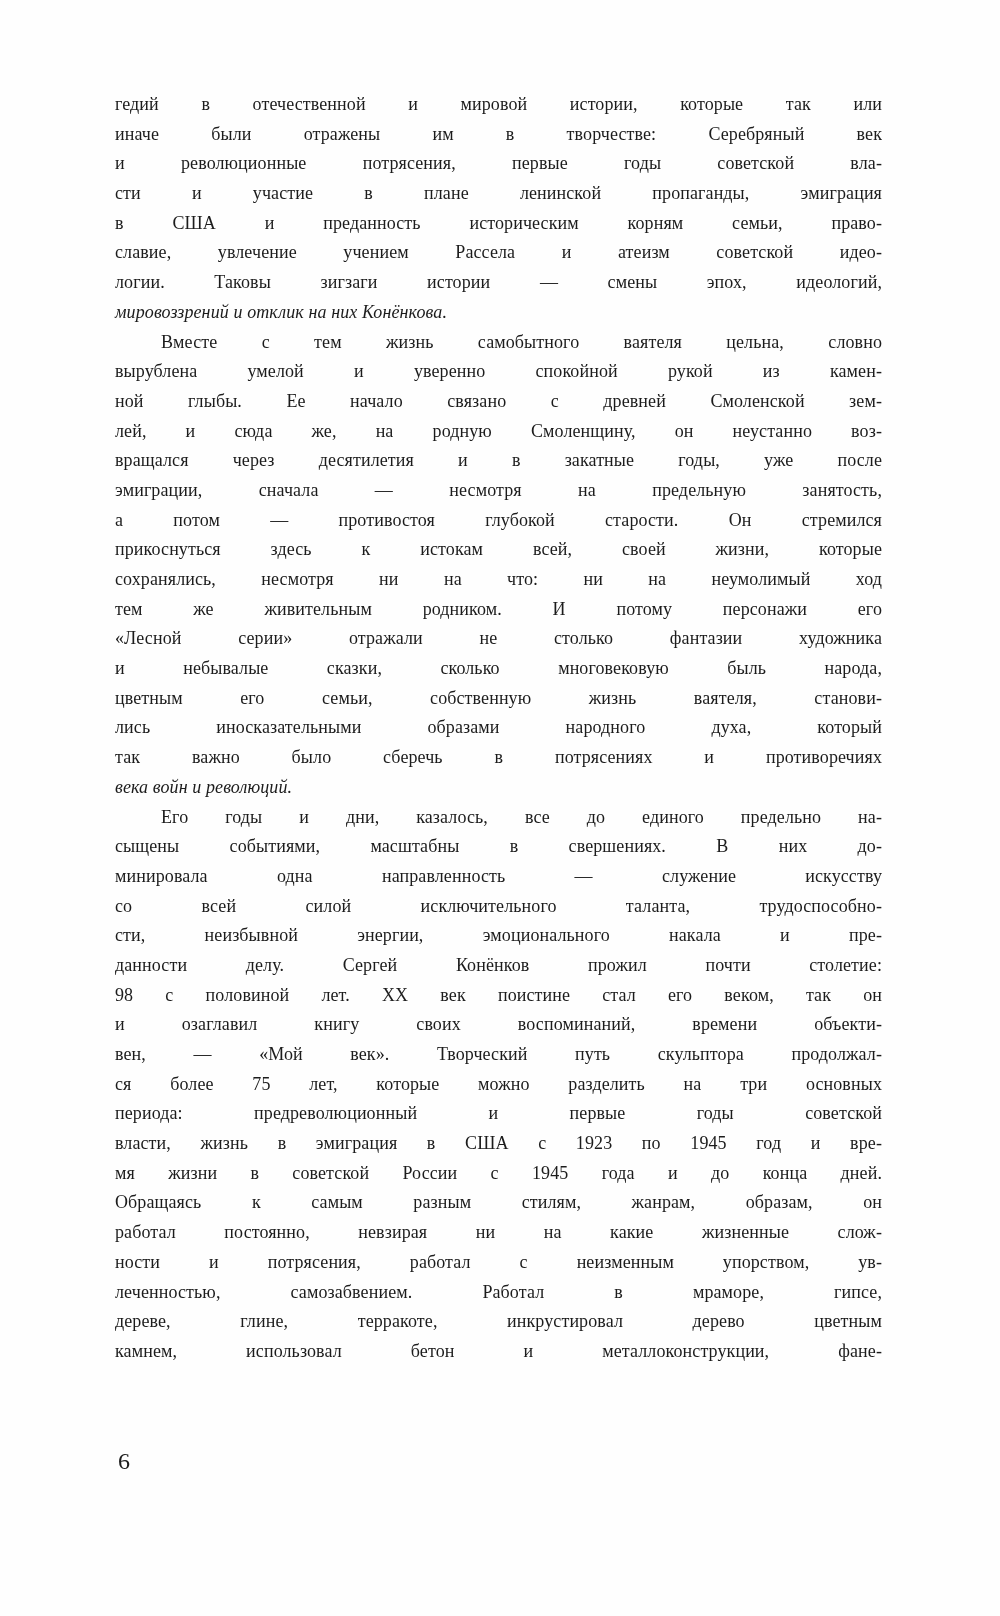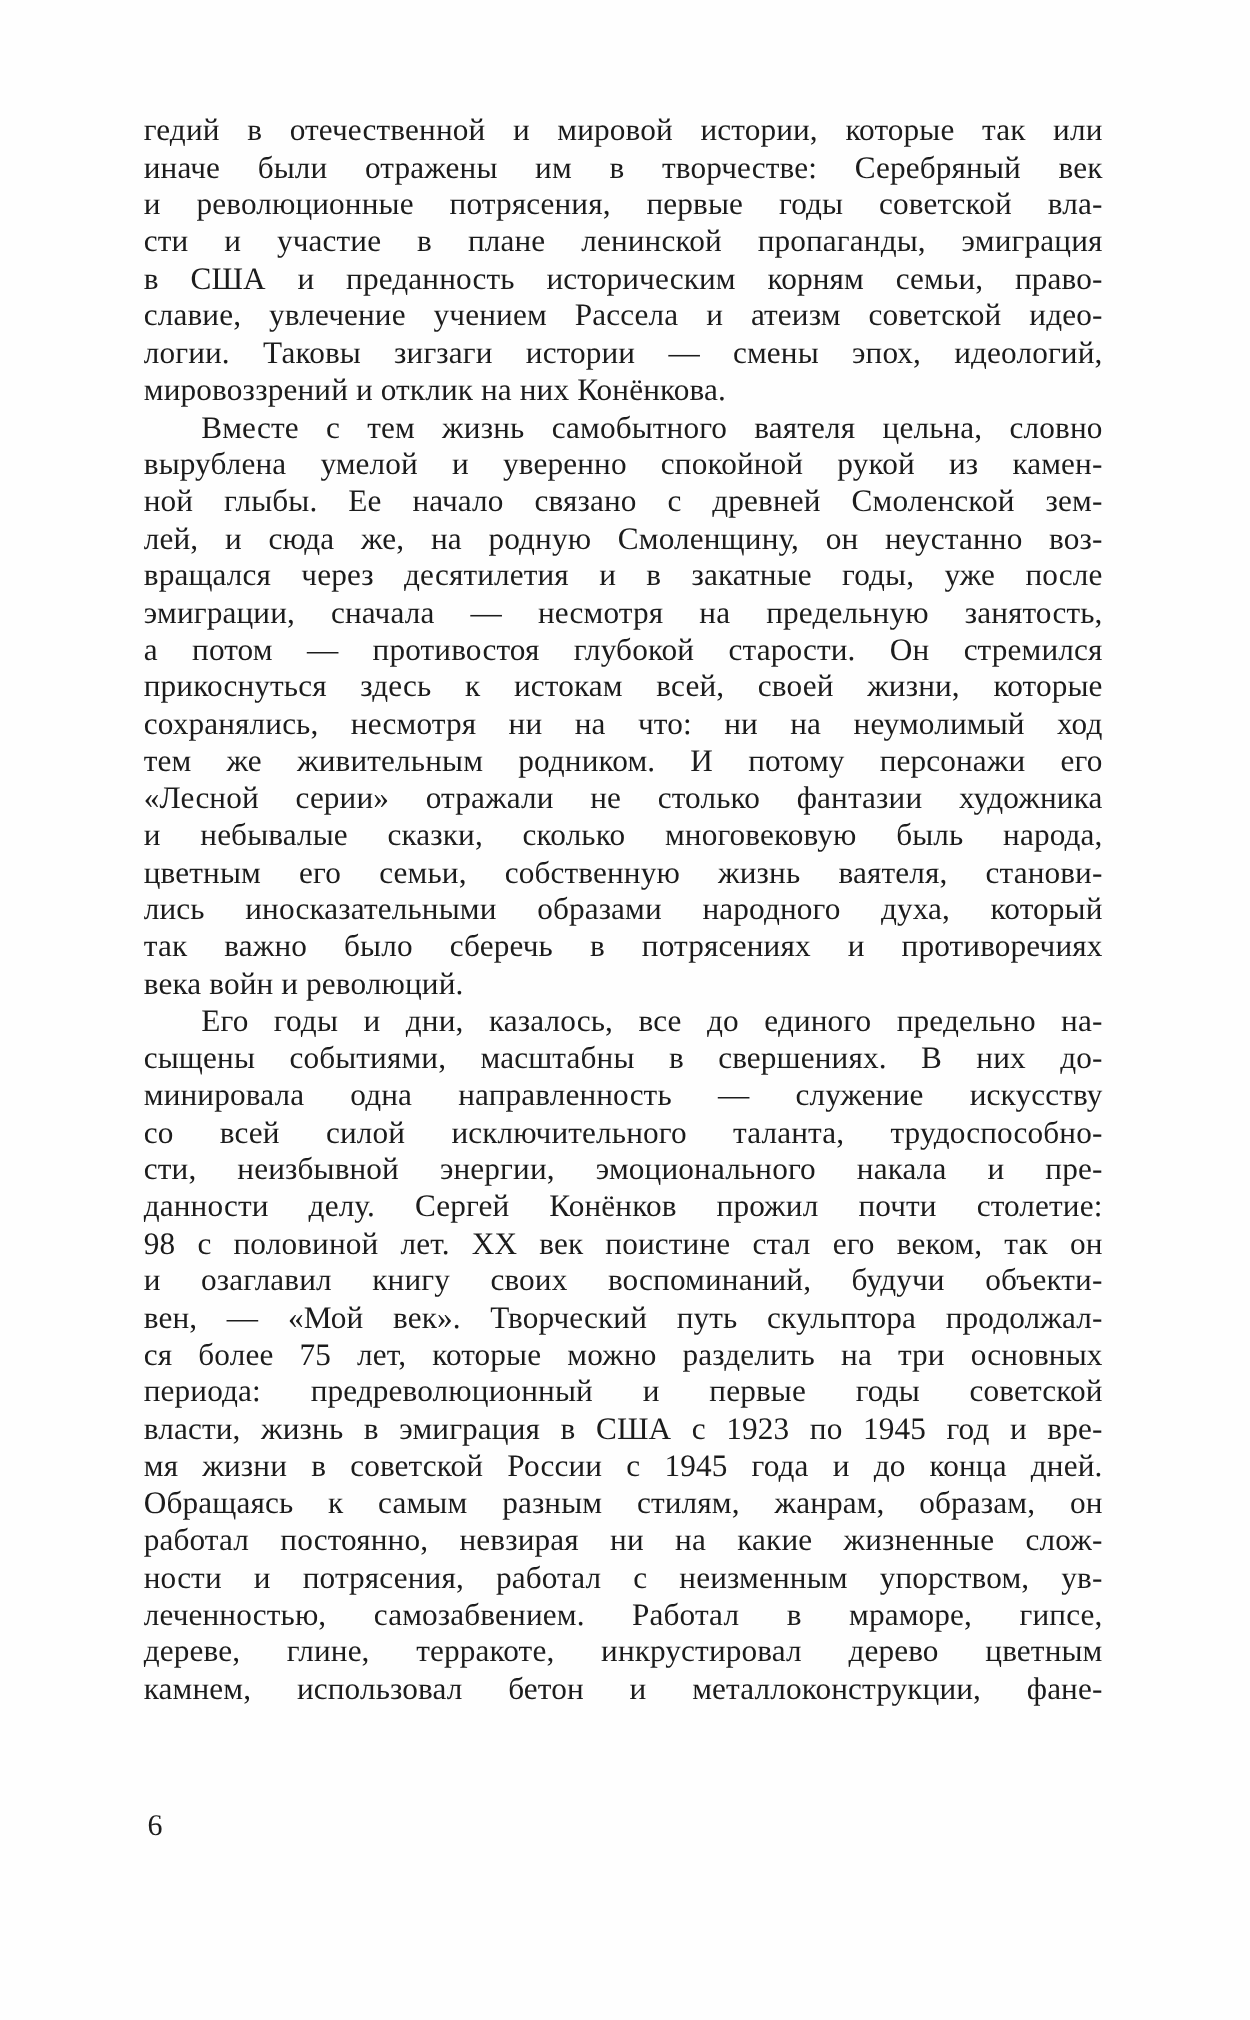--- a/index.html
+++ b/index.html
@@ -17,30 +17,31 @@
     font-family: "Liberation Serif", "DejaVu Serif", serif;
     overflow: hidden;
   }
   .text-block {
     position: absolute;
     left: 115px;
     top: 90px;
     width: 767px;
   }
   .line {
-    font-size: 25px;
+    font-size: 18px;
     line-height: 29.7px;
     height: 29.7px;
     white-space: normal;
     text-align: justify;
     text-align-last: justify;
     letter-spacing: 0.1px;
   }
   .line.para-end {
     text-align-last: left;
+    font-style: italic;
   }
   .line.indent {
     padding-left: 46px;
     box-sizing: border-box;
   }
   .page-number {
     position: absolute;
     left: 118px;
     top: 1446px;
     font-size: 24px;
@@ -76,21 +77,21 @@
       <div class="line">лись иносказательными образами народного духа, который</div>
       <div class="line">так важно было сберечь в потрясениях и противоречиях</div>
       <div class="line para-end">века войн и революций.</div>
       <div class="line indent">Его годы и дни, казалось, все до единого предельно на-</div>
       <div class="line">сыщены событиями, масштабны в свершениях. В них до-</div>
       <div class="line">минировала одна направленность — служение искусству</div>
       <div class="line">со всей силой исключительного таланта, трудоспособно-</div>
       <div class="line">сти, неизбывной энергии, эмоционального накала и пре-</div>
       <div class="line">данности делу. Сергей Конёнков прожил почти столетие:</div>
       <div class="line">98 с половиной лет. XX век поистине стал его веком, так он</div>
-      <div class="line">и озаглавил книгу своих воспоминаний, будучи объекти-</div>
+      <div class="line">и озаглавил книгу своих воспоминаний, времени объекти-</div>
       <div class="line">вен, — «Мой век». Творческий путь скульптора продолжал-</div>
       <div class="line">ся более 75 лет, которые можно разделить на три основных</div>
       <div class="line">периода: предреволюционный и первые годы советской</div>
       <div class="line">власти, жизнь в эмиграция в США с 1923 по 1945 год и вре-</div>
       <div class="line">мя жизни в советской России с 1945 года и до конца дней.</div>
       <div class="line">Обращаясь к самым разным стилям, жанрам, образам, он</div>
       <div class="line">работал постоянно, невзирая ни на какие жизненные слож-</div>
       <div class="line">ности и потрясения, работал с неизменным упорством, ув-</div>
       <div class="line">леченностью, самозабвением. Работал в мраморе, гипсе,</div>
       <div class="line">дереве, глине, терракоте, инкрустировал дерево цветным</div>

